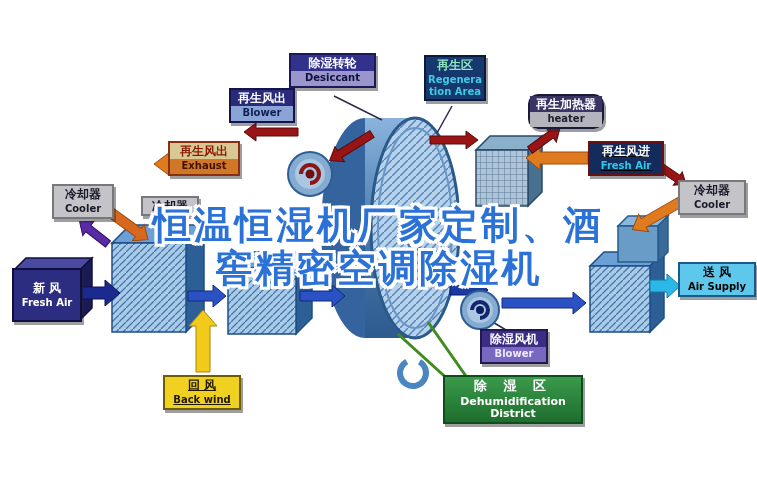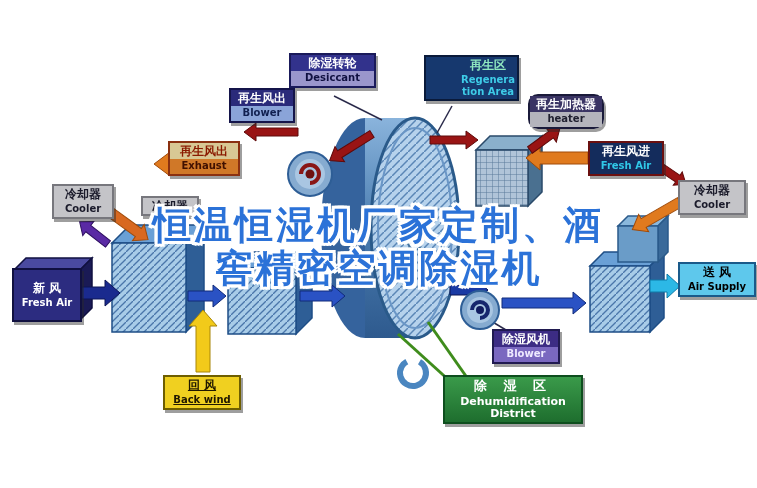--- a/index.html
+++ b/index.html
@@ -9,53 +9,53 @@
 
   .lbl{position:absolute;z-index:10;border:2px solid #222;text-align:center;line-height:1.12;
        box-shadow:2px 3px 0 rgba(40,40,40,.45);}
   .lbl .zh{font-size:12px;font-weight:bold;padding:2px 1px 1px;white-space:nowrap;}
   .lbl .en{font-size:10px;font-weight:bold;padding:1px 2px 2px;word-wrap:break-word;}
 
   .lbl-desiccant{left:289px;top:53px;width:83px;border-color:#1a1a5a;}
   .lbl-desiccant .zh{background:#32328c;color:#fff;}
   .lbl-desiccant .en{background:#9a96cc;color:#101040;}
 
-  .lbl-regen{left:424px;top:55px;width:58px;background:#16386e;border-color:#0a1a3a;padding-left:33px;}
+  .lbl-regen{left:424px;top:55px;width:58px;background:#16386e;border-color:#0a1a3a;}
   .lbl-regen .zh{color:#8fe8c0;}
   .lbl-regen .en{color:#3ecce8;}
 
   .lbl-rblower{left:229px;top:88px;width:62px;border-color:#14144a;}
   .lbl-rblower .zh{background:#2a2a7a;color:#fff;}
   .lbl-rblower .en{background:#8aa4d8;color:#102050;}
 
   .lbl-heater{left:528px;top:94px;width:72px;border-color:#1a1a3a;border-radius:10px;}
   .lbl-heater .zh{background:#3a3464;color:#fff;}
   .lbl-heater .en{background:#b4b4bc;color:#202030;}
 
   .lbl-exhaust{left:168px;top:141px;width:68px;border-color:#8a3010;}
   .lbl-exhaust .zh{background:#d8c894;color:#8a1a00;}
   .lbl-exhaust .en{background:#d07828;color:#401000;}
 
-  .lbl-freshin{left:588px;top:141px;width:72px;background:#142c5c;border-color:#6a1010;}
+  .lbl-freshin{left:588px;top:141px;width:72px;background:#142c5c;border-color:#6a1010;text-decoration:underline;}
   .lbl-freshin .zh{color:#ffffff;}
   .lbl-freshin .en{color:#30c8e8;}
 
   .lbl-cooler{background:#c4c4c8;border-color:#77777d;color:#1a1a2a;}
   .lbl-cooler-l{left:52px;top:184px;width:58px;}
   .lbl-cooler-s{left:141px;top:196px;width:54px;}
   .lbl-cooler-r{left:678px;top:180px;width:64px;}
 
   .lbl-fresh-left{left:12px;top:268px;width:66px;height:50px;background:#2c2c80;
       border-color:#101040;color:#fff;display:flex;flex-direction:column;justify-content:center;}
 
   .lbl-supply{left:678px;top:262px;width:74px;background:#5ec8ec;border-color:#1a5a8a;color:#000000;}
 
   .lbl-backwind{left:163px;top:375px;width:74px;background:#f0d020;border-color:#6e5e00;color:#201800;text-decoration:underline;}
 
-  .lbl-dblower{left:492px;top:329px;width:64px;border-color:#201a50;}
+  .lbl-dblower{left:480px;top:329px;width:64px;border-color:#201a50;}
   .lbl-dblower .zh{background:#3c2c84;color:#fff;}
   .lbl-dblower .en{background:#7a68c0;color:#eeeaff;}
 
   .lbl-district{left:443px;top:375px;width:136px;background:linear-gradient(#3a9a4a,#1e6e2e);
       border-color:#0e4e1e;color:#fff;}
   .lbl-district .zh{font-size:13px;letter-spacing:6px;}
   .lbl-district .en{font-size:11px;}
 
   .watermark{position:absolute;left:0;width:100%;top:204px;z-index:30;text-align:center;
      font-weight:bold;font-size:38px;line-height:43px;color:#2b72d8;letter-spacing:3px;

